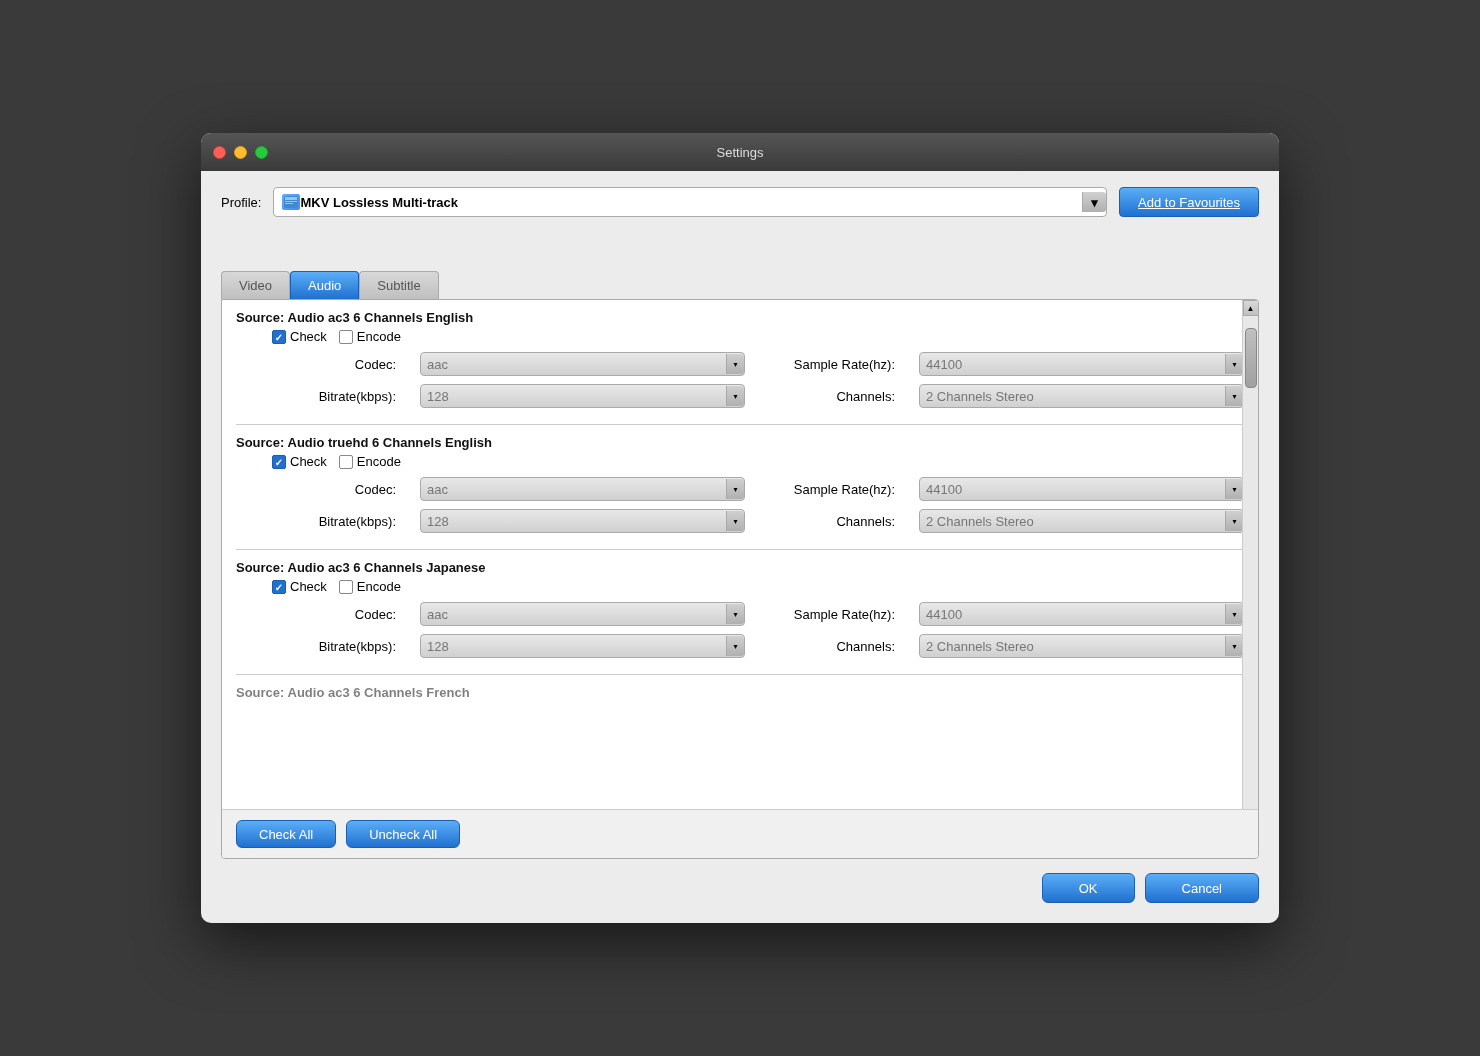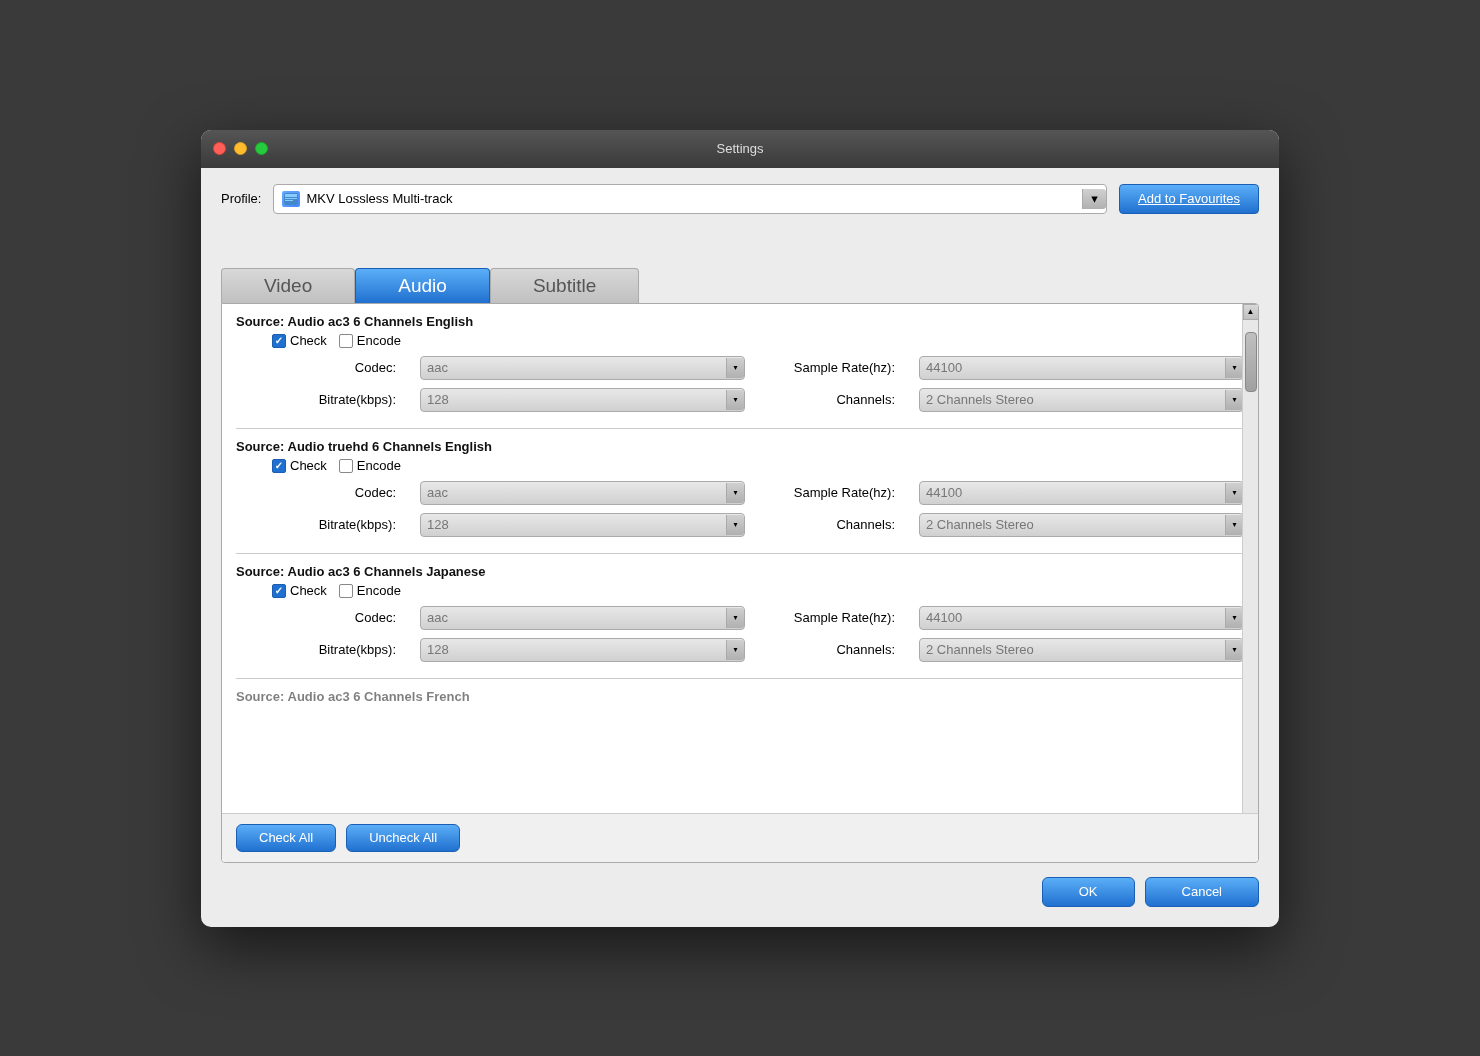--- a/index.html
+++ b/index.html
@@ -67,21 +67,21 @@
     }
     .profile-dropdown {
       flex: 1;
       display: flex;
       align-items: center;
       background: #fff;
       border: 1px solid #aaa;
       border-radius: 4px;
       padding: 4px 8px;
       height: 30px;
-      gap: 6px;
+      font-weight: bold;
     }
     .profile-icon {
       width: 18px;
       height: 16px;
       background: linear-gradient(135deg, #6af 0%, #48f 100%);
       border-radius: 2px;
       display: flex;
       align-items: center;
       justify-content: center;
       font-size: 8px;
@@ -117,25 +117,25 @@
       height: 30px;
       display: flex;
       align-items: center;
       text-decoration: underline;
     }
     .tabs {
       display: flex;
       margin-bottom: 0;
     }
     .tab {
-      padding: 6px 42px;
+      padding: 6px 17px;
       border: 1px solid #aaa;
       background: linear-gradient(180deg, #d8d8d8 0%, #c0c0c0 100%);
       color: #555;
-      font-size: 19px;
+      font-size: 13px;
       cursor: pointer;
       border-radius: 4px 4px 0 0;
       border-bottom: none;
       position: relative;
       margin-top: 40px;
     }
     .tab.active {
       background: linear-gradient(180deg, #5baef7 0%, #2070d0 100%);
       color: white;
       border-color: #1a5fb4;

